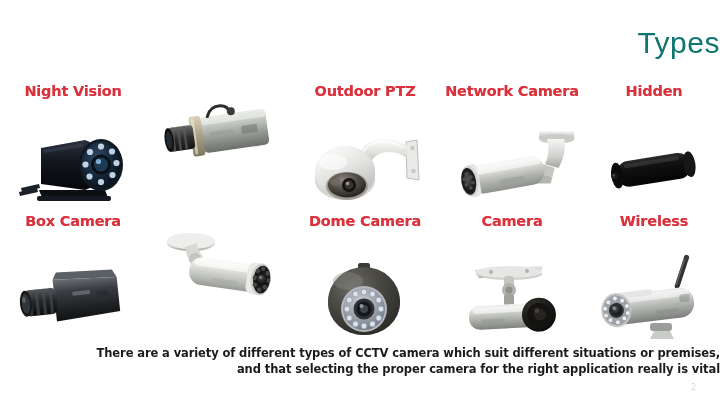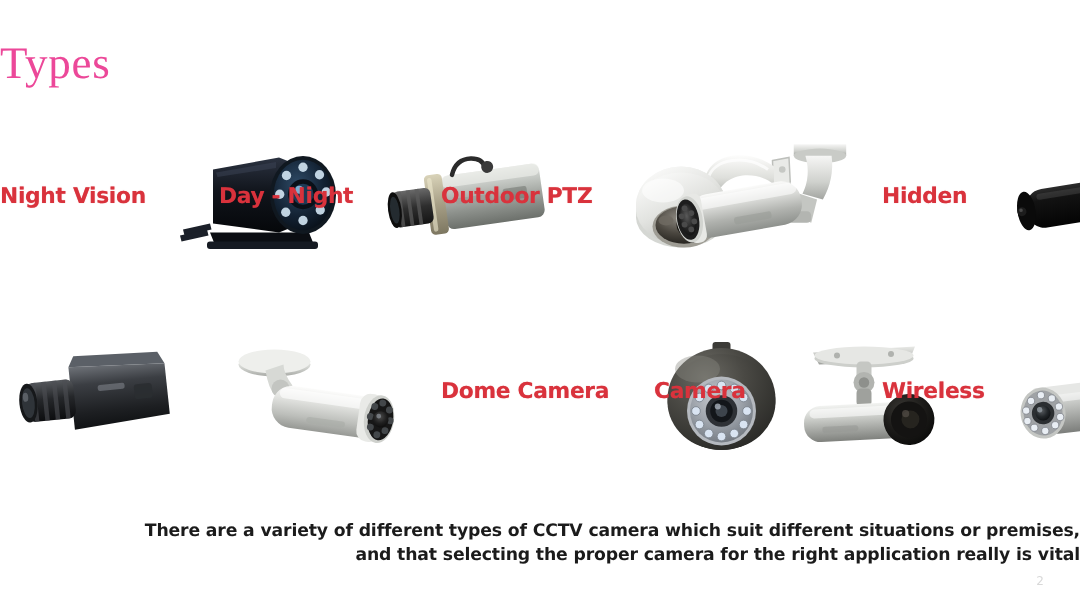--- a/index.html
+++ b/index.html
@@ -20,42 +20,43 @@
     height: 404px;
     background: #ffffff;
   }
 
   
   .slide-title {
     position: absolute;
     top: 26px;
     left: 0;
     width: 720px;
-    text-align: left;
+    text-align: right;
     font-size: 30px;
     font-weight: 400;
-    color: #ec4899;
+    color: #0f766e;
     letter-spacing: 0.5px;
-    font-family: Liberation Serif, serif;
+    font-family: Liberation Sans, sans-serif;
   }
 
   
   .row {
     position: absolute;
     left: 0;
     width: 720px;
     display: flex;
     flex-direction: row;
     align-items: flex-start;
   }
   .row-1 { top: 82px; }
   .row-2 { top: 212px; }
 
   .cell {
     display: flex;
+    flex-direction: column;
     align-items: center;
     gap: 17px;
   }
   .cell-label {
     font-family: "DejaVu Sans", sans-serif;
     font-weight: bold;
     font-size: 14.5px;
     color: #d9323c;
     letter-spacing: -0.2px;
     white-space: nowrap;
@@ -155,21 +156,20 @@
           <circle cx="88" cy="38.5" r="10" fill="#0a1018"></circle>
           <circle cx="88" cy="38.5" r="7" fill="#1d3a55"></circle>
           <circle cx="85.5" cy="35.5" r="2.6" fill="#8fc4e8" opacity="0.85"></circle>
 
           <path d="M30 24 L70 17 L70 21 L31 27 Z" fill="#3b4455" opacity="0.5"></path>
         </svg>
       </div>
     </div>
 
     <div class="cell c1">
-      <div class="cell-label">Day - Night</div>
       <div class="cell-art">
         <svg width="124" height="86" viewBox="0 0 124 86">
           <defs>
             <linearGradient id="dnBody" x1="0" y1="0" x2="0" y2="1">
               <stop offset="0%" stop-color="#e4e6e3"></stop>
               <stop offset="35%" stop-color="#b9bdb8"></stop>
               <stop offset="70%" stop-color="#8d918c"></stop>
               <stop offset="100%" stop-color="#6c706b"></stop>
             </linearGradient>
             <linearGradient id="dnLens" x1="0" y1="0" x2="0" y2="1">
@@ -248,20 +248,21 @@
           <circle cx="46" cy="61" r="4.4" fill="#3a352c"></circle>
           <circle cx="44.5" cy="59.5" r="1.8" fill="#b7b2a4" opacity="0.8"></circle>
           <ellipse cx="32" cy="58" rx="5" ry="3.4" fill="#6e6a62" opacity="0.85"></ellipse>
 
           <ellipse cx="30" cy="38" rx="14" ry="8" fill="#ffffff" opacity="0.55"></ellipse>
         </svg>
       </div>
     </div>
 
     <div class="cell c3">
+      <div class="cell-label">Network Camera</div>
       <div class="cell-art">
         <svg width="136" height="90" viewBox="0 0 136 90">
           <defs>
             <linearGradient id="netBody" x1="0" y1="0" x2="0" y2="1">
               <stop offset="0%" stop-color="#fbfbfa"></stop>
               <stop offset="30%" stop-color="#dcddda"></stop>
               <stop offset="65%" stop-color="#b0b2ae"></stop>
               <stop offset="100%" stop-color="#8e918d"></stop>
             </linearGradient>
             <linearGradient id="netMount" x1="0" y1="0" x2="0" y2="1">
@@ -334,20 +335,21 @@
           </g>
         </svg>
       </div>
     </div>
 
   </div>
 
   <div class="row row-2">
 
     <div class="cell c0">
+      <div class="cell-label">Box Camera</div>
       <div class="cell-art">
         <svg width="124" height="86" viewBox="0 0 124 86">
           <defs>
             <linearGradient id="boxBody" x1="0" y1="0" x2="0" y2="1">
               <stop offset="0%" stop-color="#6e7278"></stop>
               <stop offset="30%" stop-color="#3b3e43"></stop>
               <stop offset="75%" stop-color="#1d1f22"></stop>
               <stop offset="100%" stop-color="#101214"></stop>
             </linearGradient>
             <linearGradient id="boxLens" x1="0" y1="0" x2="0" y2="1">

